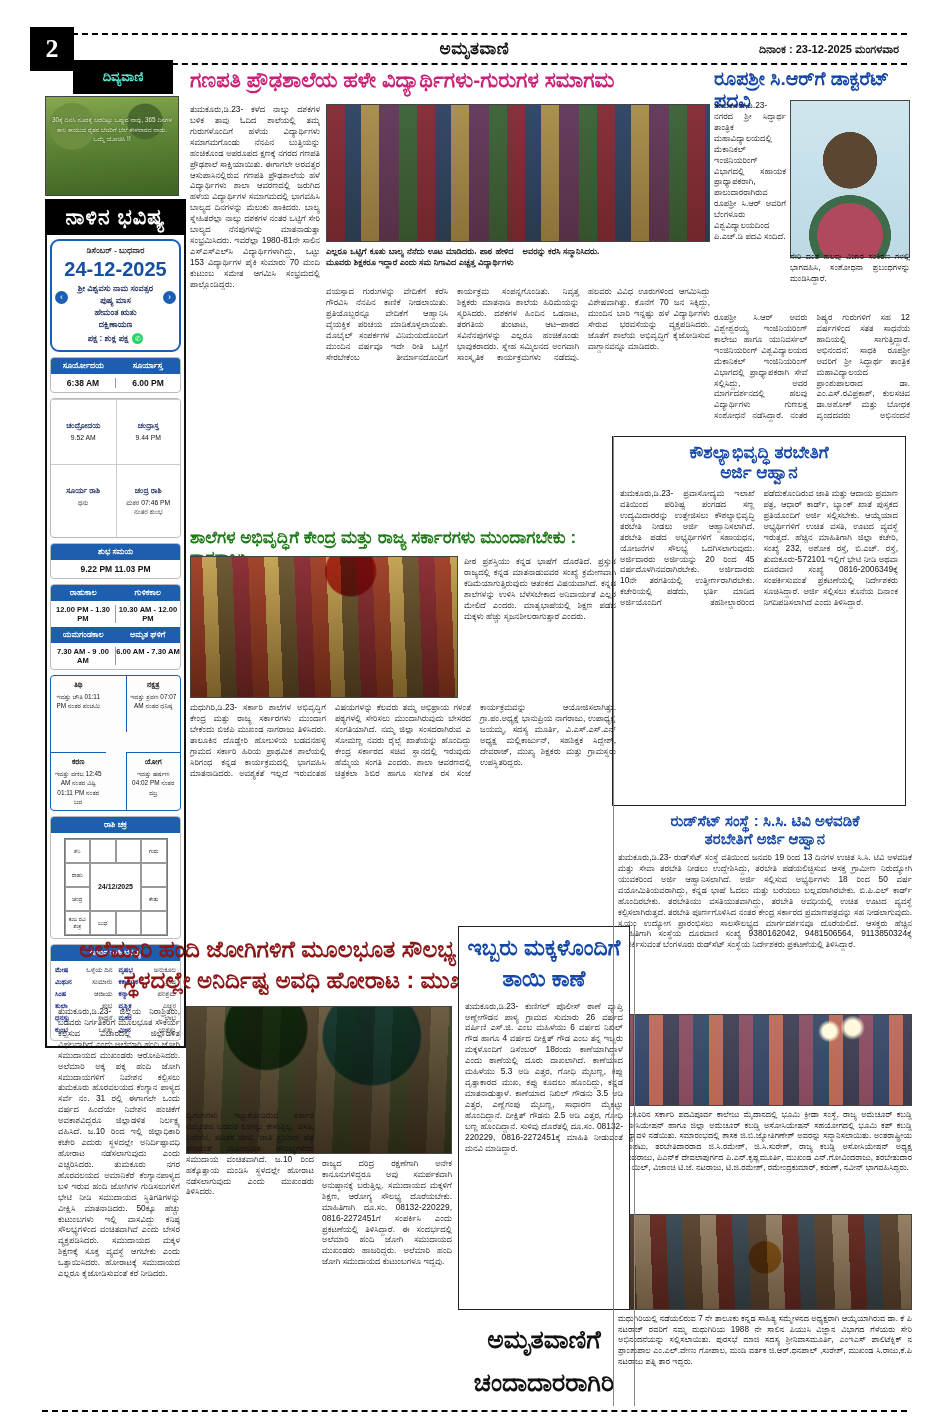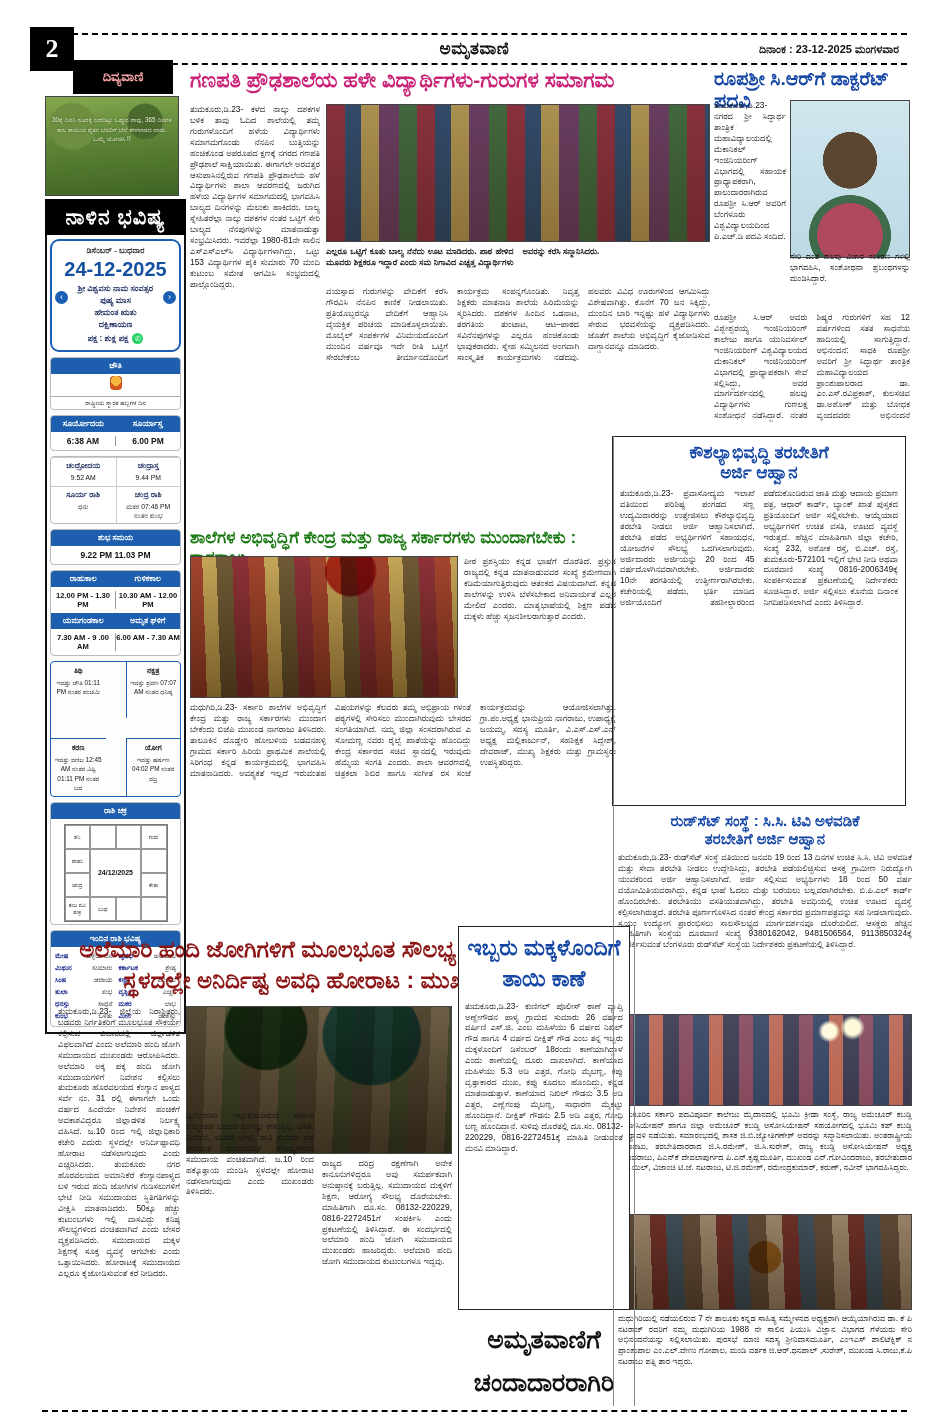--- a/index.html
+++ b/index.html
@@ -19,21 +19,21 @@
     position:absolute; left:-12px; top:-8px; width:44px; height:44px;
     background:#000; color:#fff; font-weight:bold; font-size:26px;
     display:flex; align-items:center; justify-content:center;
     font-family:"Liberation Serif","DejaVu Serif",serif;
   }
   .masthead-title { flex:1; text-align:center; font-weight:bold; font-size:17px; letter-spacing:.5px; }
   .masthead-date { position:absolute; right:8px; font-size:11px; font-weight:bold; }
   
   .sidebar { position:absolute; left:45px; top:60px; width:141px; }
   .brandbox {
-    margin-left:28px; width:100px; height:34px; background:#000; color:#fca5a5;
+    margin-left:28px; width:100px; height:34px; background:#000; color:#5eead4;
     display:flex; align-items:center; justify-content:center; font-size:13px; font-weight:bold;
   }
   .farmphoto {
     margin-top:2px; width:134px; height:100px; border:2px solid #000;
     background:
       radial-gradient(circle at 20% 30%, #6d8f3f 0 18%, transparent 19%),
       radial-gradient(circle at 75% 25%, #4a6b2d 0 14%, transparent 15%),
       linear-gradient(175deg,#86a84f 0%,#5d8436 45%,#3f6423 100%);
     position:relative;
   }
@@ -64,21 +64,21 @@
   .bluebar { background:#1d5fae; color:#fff; text-align:center; font-size:8px; font-weight:bold; padding:3px 0; }
   .bluebar.split { display:flex; }
   .bluebar.split span { flex:1; }
   .valrow { display:flex; text-align:center; font-size:8.5px; font-weight:bold; padding:4px 0; }
   .valrow span { flex:1; }
   .valrow .divided { border-left:1px solid #999; }
   .deity { text-align:center; padding:2px 0; }
   .deity .icon { display:inline-block; width:12px; height:14px; background:radial-gradient(circle at 50% 35%, #f4b63c 0 45%, #d0551f 46% 100%); border-radius:4px; }
   .deity .note { font-size:6.3px; border-top:1px solid #aaa; margin-top:2px; padding-top:2px; }
   .grid2 { display:grid; grid-template-columns:1fr 1fr; }
-  .grid2 > div { border-left:1px solid #ccc; border-top:1px solid #ccc; padding:3px 2px; text-align:center; }
+  .grid2 > div { border-left:1px solid #ccc; border-top:1px solid #ccc; padding:21px 2px; text-align:center; }
   .grid2 > div:nth-child(odd){ border-left:none; }
   .grid2 .lab { font-size:7.6px; font-weight:bold; color:#1b2a5e; }
   .grid2 .val { font-size:6.8px; margin-top:2px; line-height:1.35; }
   .pgrid { display:grid; grid-template-columns:1fr 1fr; border:1px solid #1a5fb4; border-radius:4px; margin-top:5px; overflow:hidden;gap:20px; }
   .pgrid > div { border-left:1px solid #1a5fb4; border-top:1px solid #1a5fb4; padding:4px 2px; text-align:center; min-height:56px; }
   .pgrid > div:nth-child(-n+2){ border-top:none; }
   .pgrid > div:nth-child(odd){ border-left:none; }
   .pgrid .lab { font-size:7.4px; font-weight:bold; }
   .pgrid .val { font-size:6.4px; margin-top:3px; line-height:1.45; }
   .chakra { width:104px; margin:5px auto 2px; display:grid; grid-template-columns:repeat(4,1fr); grid-auto-rows:24px; border:1px solid #777; position:relative; background:#fff; }
@@ -156,27 +156,20 @@
         <div class="line">ಶ್ರೀ ವಿಶ್ವವಸು ನಾಮ ಸಂವತ್ಸರ</div>
         <div class="line">ಪುಷ್ಯ ಮಾಸ</div>
         <div class="line">ಹೇಮಂತ ಋತು</div>
         <div class="line">ದಕ್ಷಿಣಾಯಣ</div>
         <div class="wa-row">
           <span class="line">ಪಕ್ಷ : ಶುಕ್ಲ ಪಕ್ಷ</span>
           <span class="wa-icon">✆</span>
         </div>
       </div>
 
-      <div class="panel">
-        <div class="bluebar">ಚೌತಿ</div>
-        <div class="deity">
-          <span class="icon"></span>
-          <div class="note">ರಾಷ್ಟ್ರೀಯ ಸ್ಮಾರಕ ಹಬ್ಬಗಳ ದಿನ</div>
-        </div>
-      </div>
 
       <div class="panel">
         <div class="bluebar split">
           <span>ಸೂರ್ಯೋದಯ</span>
           <span>ಸೂರ್ಯಾಸ್ತ</span>
         </div>
         <div class="valrow">
           <span>6:38 AM</span>
           <span class="divided">6.00 PM</span>
         </div>

